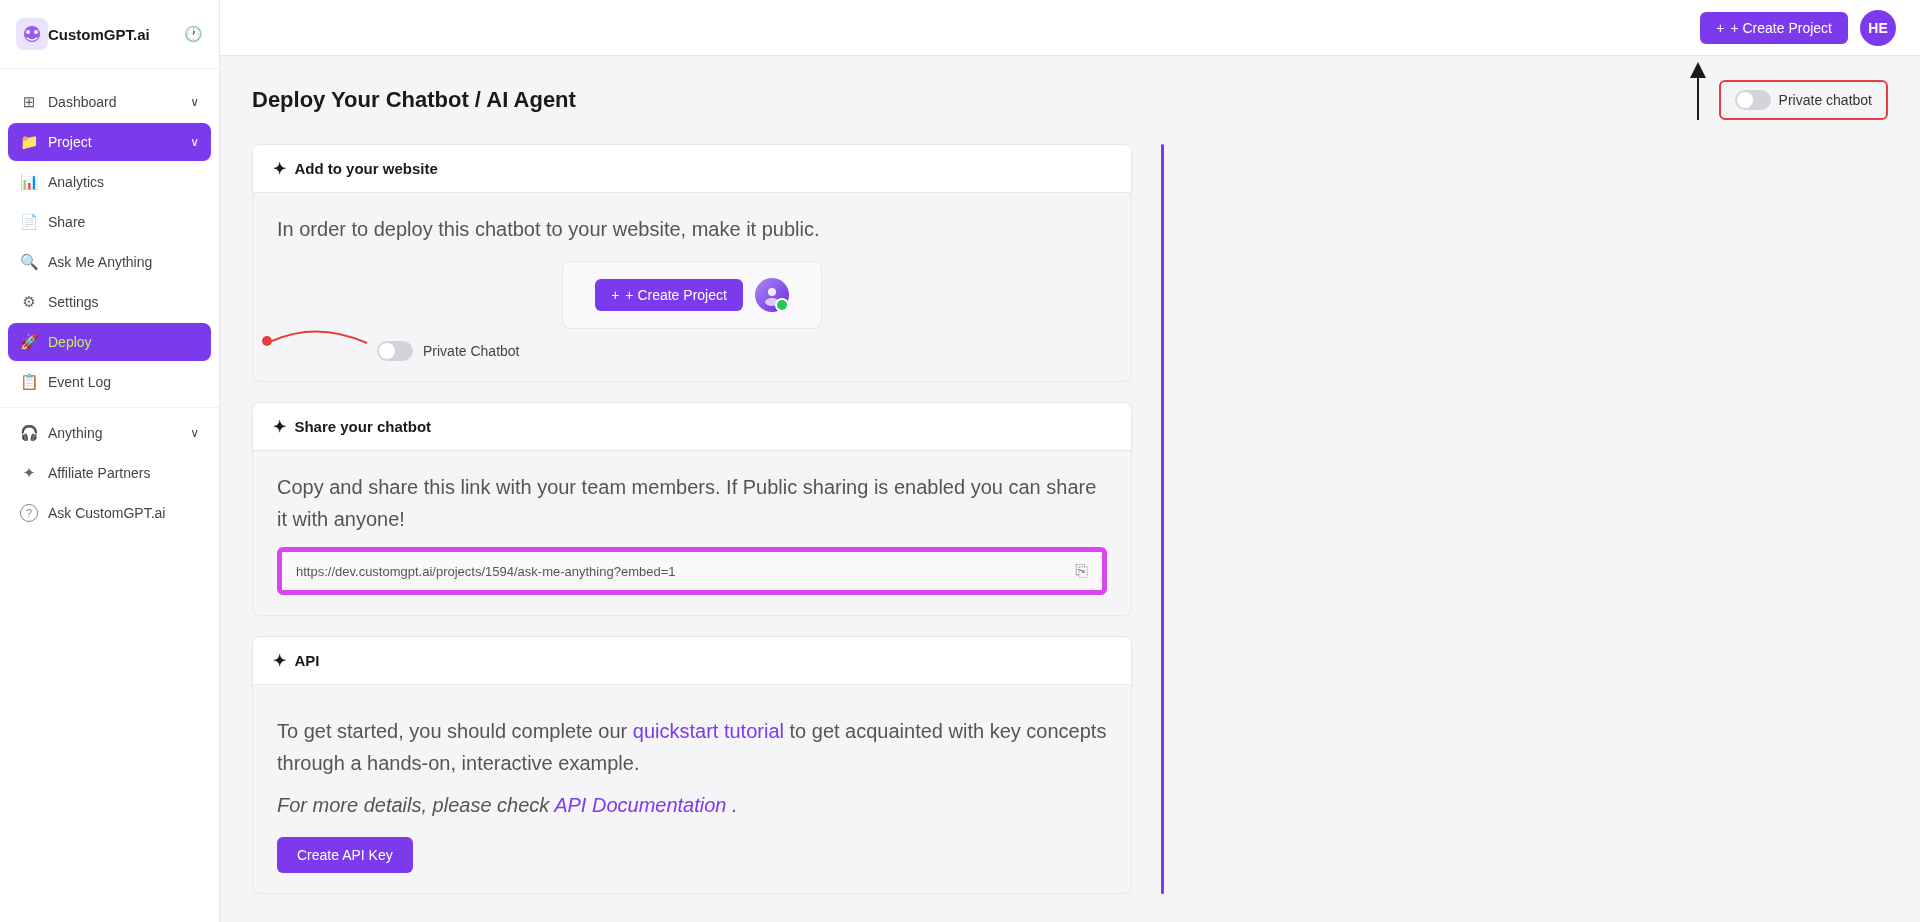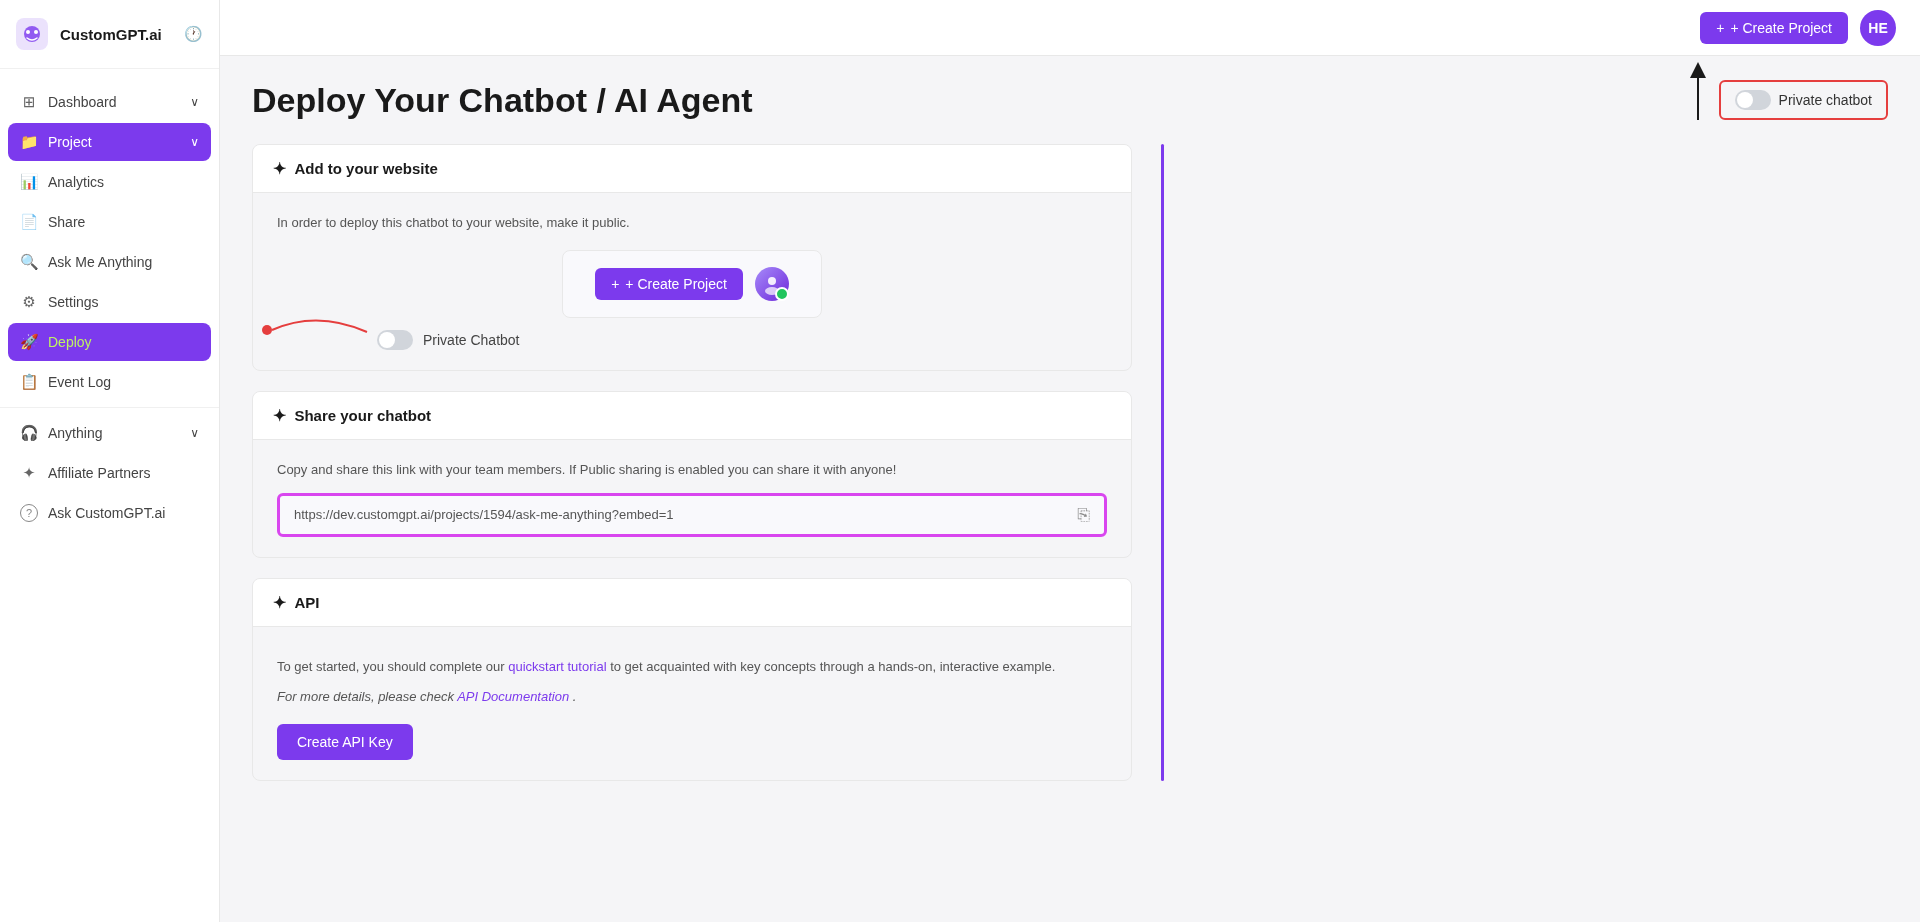--- a/index.html
+++ b/index.html
@@ -12,21 +12,21 @@
       background: #fff;
       border-right: 1px solid #e8e8e8;
       display: flex;
       flex-direction: column;
       height: 100%;
       padding: 0;
     }
     .sidebar-logo {
       display: flex;
       align-items: center;
-      gap: 12px;
+      gap: 0;
       padding: 18px 16px;
       border-bottom: 1px solid #f0f0f0;
     }
     .logo-icon {
       width: 32px;
       height: 32px;
     }
     .sidebar-nav {
       flex: 1;
       padding: 12px 0;
@@ -102,21 +102,21 @@
     }
 
     .page-header {
       display: flex;
       align-items: center;
       justify-content: space-between;
       margin-bottom: 24px;
     }
 
     .page-title {
-      font-size: 34px;
+      font-size: 22px;
       font-weight: 600;
       color: #1a1a1a;
     }
 
     
     .section {
       border: 1px solid #e8e8e8;
       border-radius: 8px;
       margin-bottom: 20px;
       overflow: hidden;
@@ -182,35 +182,35 @@
       position: absolute;
       top: 2px;
       left: 2px;
       transition: left 0.2s;
     }
     .toggle-label { font-size: 14px; color: #444; }
 
     
     .share-link-input {
       width: 100%;
-      border: 3px solid #d946ef;
+      border: 5px solid #d946ef;
       border-radius: 6px;
       padding: 10px 14px;
       font-size: 13px;
       color: #444;
       background: #f9f9fc;
       display: flex;
       align-items: center;
       justify-content: space-between;
       margin-top: 12px;
     }
     .share-link-text { flex: 1; font-size: 13px; color: #555; overflow: hidden; text-overflow: ellipsis; white-space: nowrap; }
     .copy-icon { color: #888; cursor: pointer; font-size: 16px; }
 
-    .section-desc { font-size: 13px; color: #555; line-height: 1.6; }
+    .section-desc { font-size: 20px; color: #555; line-height: 1.6; }
     .link-text { color: #7c3aed; cursor: pointer; text-decoration: none; margin-top: 12px; }
 
     .btn-create-api {
       background: #7c3aed;
       color: #fff;
       border: none;
       border-radius: 6px;
       padding: 10px 20px;
       font-size: 14px;
       cursor: pointer;

